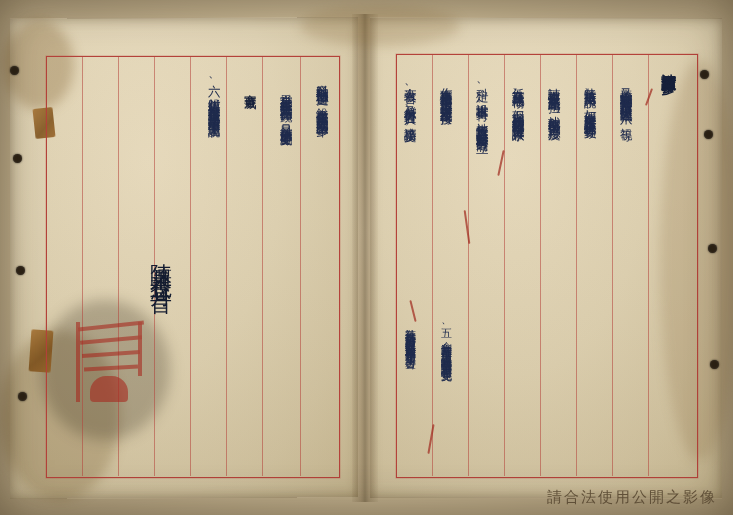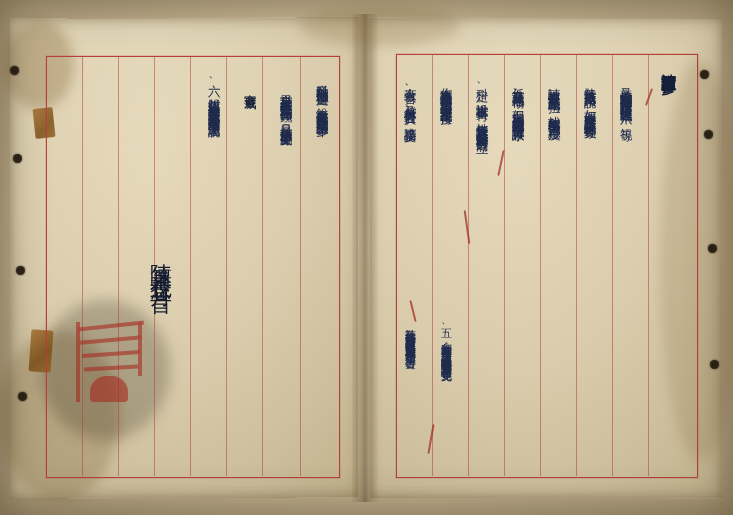--- a/index.html
+++ b/index.html
@@ -249,13 +249,14 @@
     <i style="left:6px; top:20px; width:62px; height:4px; transform:rotate(-5deg);"></i>
     <i style="left:8px; top:34px; width:58px; height:4px; transform:rotate(-4deg);"></i>
     <i style="left:10px; top:48px; width:54px; height:4px; transform:rotate(-3deg);"></i>
     <i style="left:16px; top:58px; width:38px; height:26px; border-radius:16px 16px 4px 4px;"></i>
     <i style="left:2px; top:4px; width:4px; height:80px;"></i>
     <i style="left:64px; top:4px; width:4px; height:54px;"></i>
   </div>
 
   <div class="edge-dark"></div>
 
+  <div class="watermark">請合法使用公開之影像</div>
 </div>
 
 </body></html>

